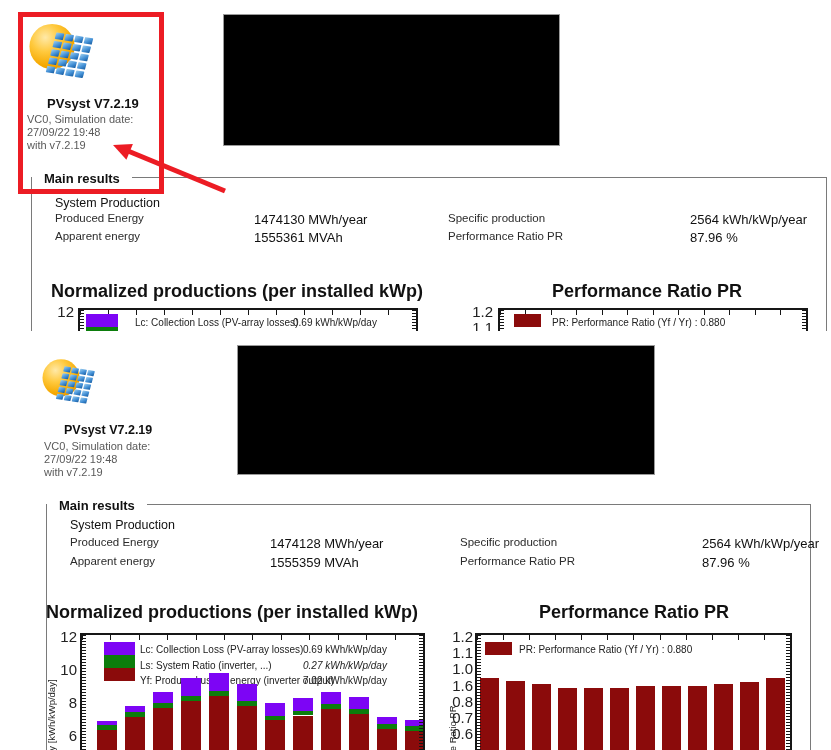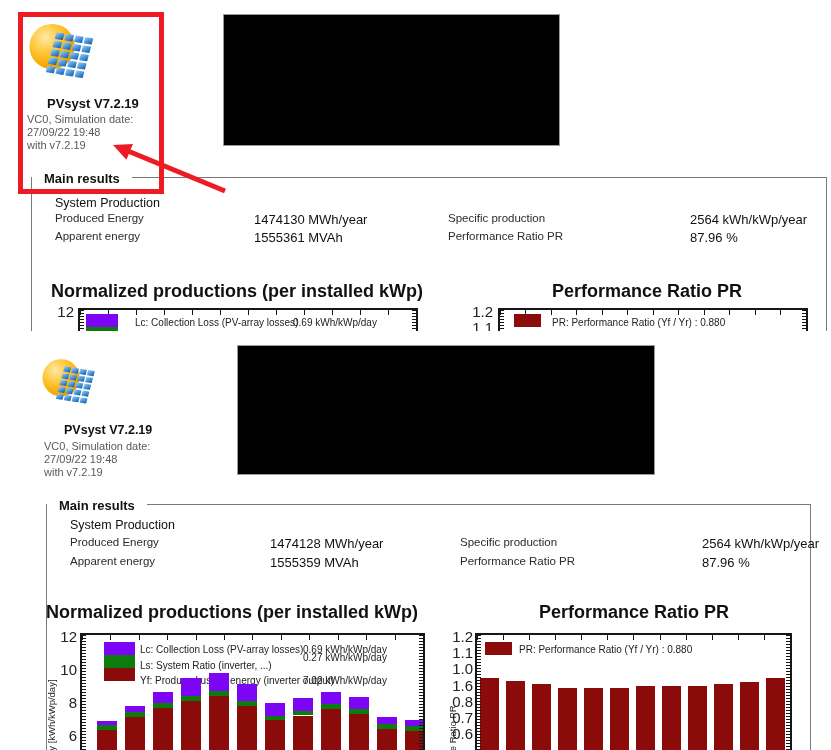--- a/index.html
+++ b/index.html
@@ -245,21 +245,21 @@
         <div class="bar" style="left: 740px; top: 341.6px; width: 19px; height: 81.4px; background: rgb(139, 11, 11);"></div>
         <div class="bar" style="left: 766px; top: 338.36px; width: 19px; height: 84.64px; background: rgb(139, 11, 11);"></div>
       </div>
 
     <div class="swatch" style="left: 104px; top: 302px; width: 31px; height: 13px; background: rgb(125, 5, 245);"></div>
     <div class="swatch" style="left: 104px; top: 315px; width: 31px; height: 13px; background: rgb(12, 125, 12);"></div>
     <div class="swatch" style="left: 104px; top: 328px; width: 31px; height: 13px; background: rgb(139, 11, 11);"></div>
     <div class="legtext" style="left:140px;top:304px;">Lc: Collection Loss (PV-array losses)</div>
     <div class="legval" style="left:303px;top:304px;">0.69 kWh/kWp/day</div>
     <div class="legtext" style="left:140px;top:320px;">Ls: System Ratio  (inverter, ...)</div>
-    <div class="legval" style="left:303px;top:312px;">0.27 kWh/kWp/day</div>
+    <div class="legval" style="left:303px;top:320px;font-style:italic;">0.27 kWh/kWp/day</div>
     <div class="legtext" style="left:140px;top:335px;">Yf: Produced useful energy  (inverter output)</div>
     <div class="legval" style="left:303px;top:335px;">7.02 kWh/kWp/day</div>
 
     <div class="swatch" style="left: 485px; top: 302px; width: 27px; height: 13px; background: rgb(139, 11, 11);"></div>
     <div class="legtext" style="left:519px;top:304px;">PR: Performance Ratio (Yf / Yr) :  0.880</div>
 
     <div class="rot" style="left:46px;top:416px;">gy [kWh/kWp/day]</div>
     <div class="rot" style="left:447px;top:416px;">ce Ratio PR</div>
   </section>
 </div>

